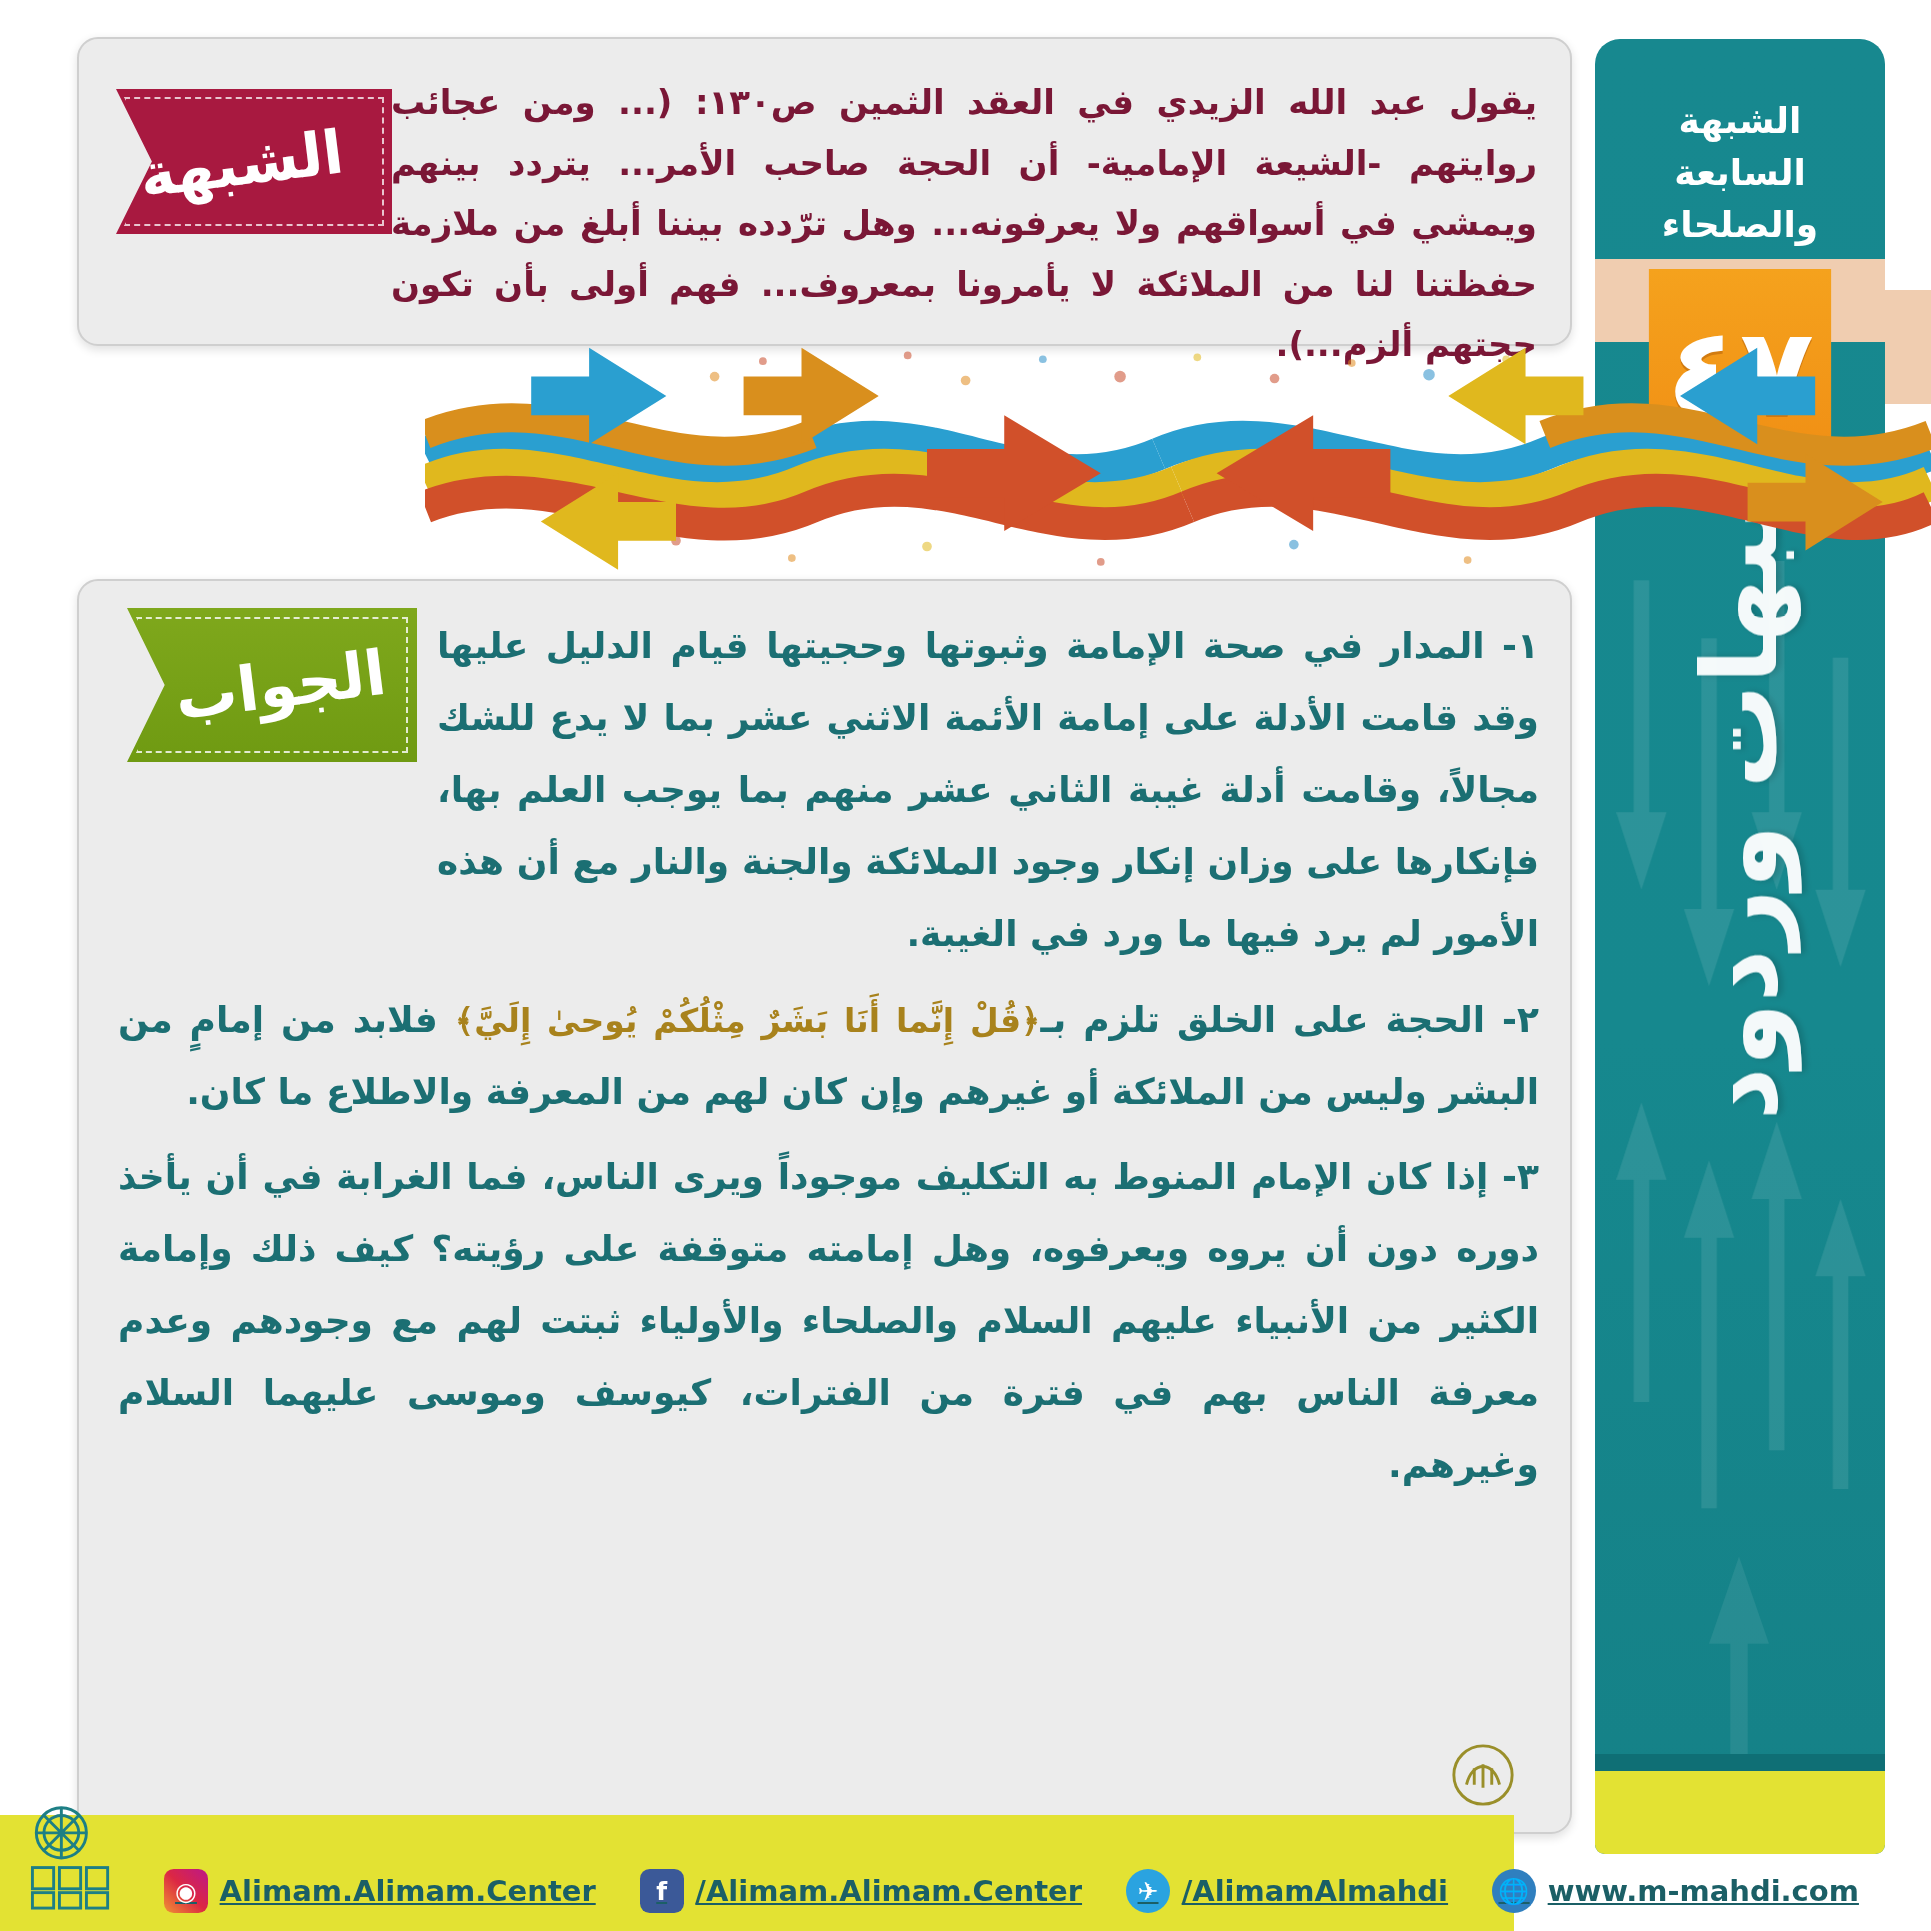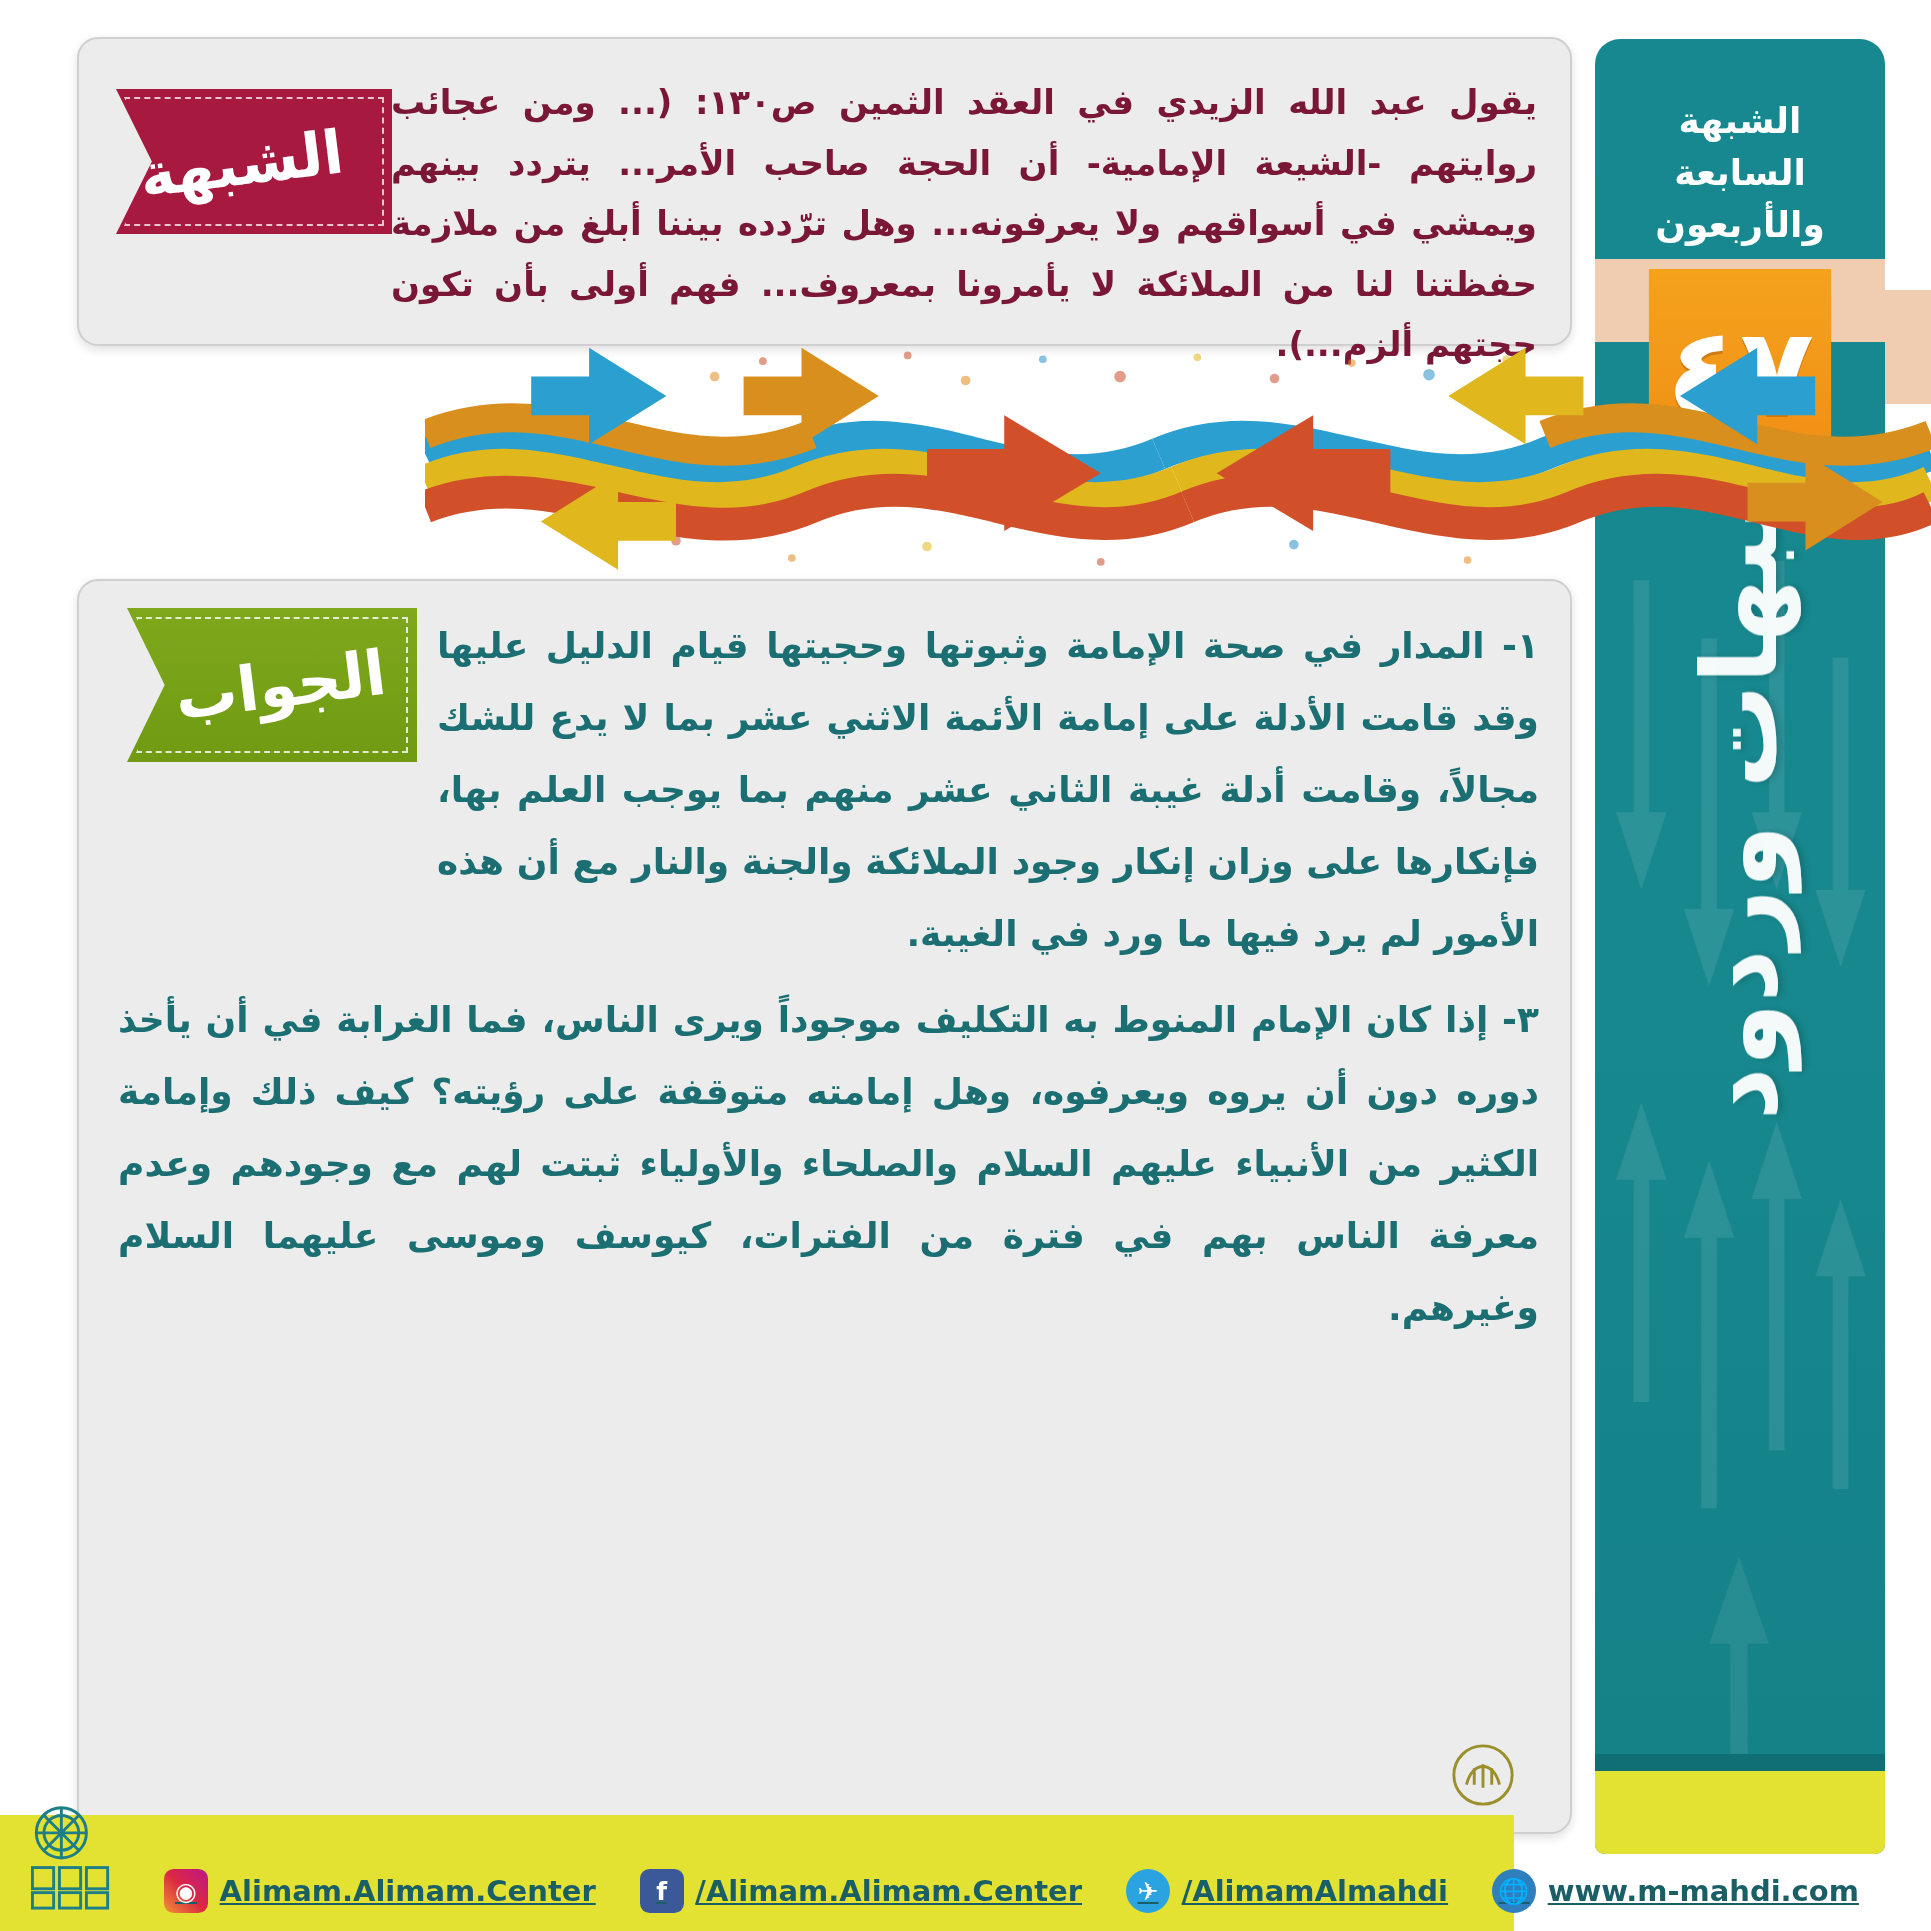--- a/index.html
+++ b/index.html
@@ -268,21 +268,21 @@
         </g>
         <g opacity="0.8">
           <rect x="140" y="1620" width="18" height="170"></rect>
           <polygon points="149,1570 118,1660 180,1660"></polygon>
         </g>
       </g>
     </svg>
 
     <div class="band-title">
       <div>الشبهة</div>
-      <div>السابعة والأربعون</div>
+      <div>السابعة والصلحاء</div>
     </div>
 
     <div class="band-plate"></div>
 
     <div class="shield">
       <div class="shield-num">٤٧</div>
     </div>
 
     <div class="band-vertical-text">شبهات وردود</div>
 
@@ -354,20 +354,23 @@
   </div>
 
   <div class="answer-card">
     <div class="tag-jawab">
       <div class="inner"></div>
       <span>الجواب</span>
     </div>
 
     <div class="answer-body">
       <p class="para p1">١- المدار في صحة الإمامة وثبوتها وحجيتها قيام الدليل عليها وقد قامت الأدلة على إمامة الأئمة الاثني عشر بما لا يدع للشك مجالاً، وقامت أدلة غيبة الثاني عشر منهم بما يوجب العلم بها، فإنكارها على وزان إنكار وجود الملائكة والجنة والنار مع أن هذه الأمور لم يرد فيها ما ورد في الغيبة.</p>
+      <p class="para">
+        <span>٢- الحجة على الخلق تلزم بـ</span><span class="ayah">﴿قُلْ إِنَّما أَنَا بَشَرٌ مِثْلُكُمْ يُوحىٰ إِلَيَّ﴾</span><span> فلابد من إمامٍ من البشر وليس من الملائكة أو غيرهم وإن كان لهم من المعرفة والاطلاع ما كان.</span>
+      </p>
       <p class="para">٣- إذا كان الإمام المنوط به التكليف موجوداً ويرى الناس، فما الغرابة في أن يأخذ دوره دون أن يروه ويعرفوه، وهل إمامته متوقفة على رؤيته؟ كيف ذلك وإمامة الكثير من الأنبياء عليهم السلام والصلحاء والأولياء ثبتت لهم مع وجودهم وعدم معرفة الناس بهم في فترة من الفترات، كيوسف وموسى عليهما السلام وغيرهم.</p>
     </div>
   </div>
 
   <div class="footer">
 
     <svg class="footer-emblem" viewBox="0 0 140 120">
       <g fill="none" stroke="#1d7f85" stroke-width="3">
         <circle cx="46" cy="36" r="26"></circle>
         <circle cx="46" cy="36" r="18"></circle>

